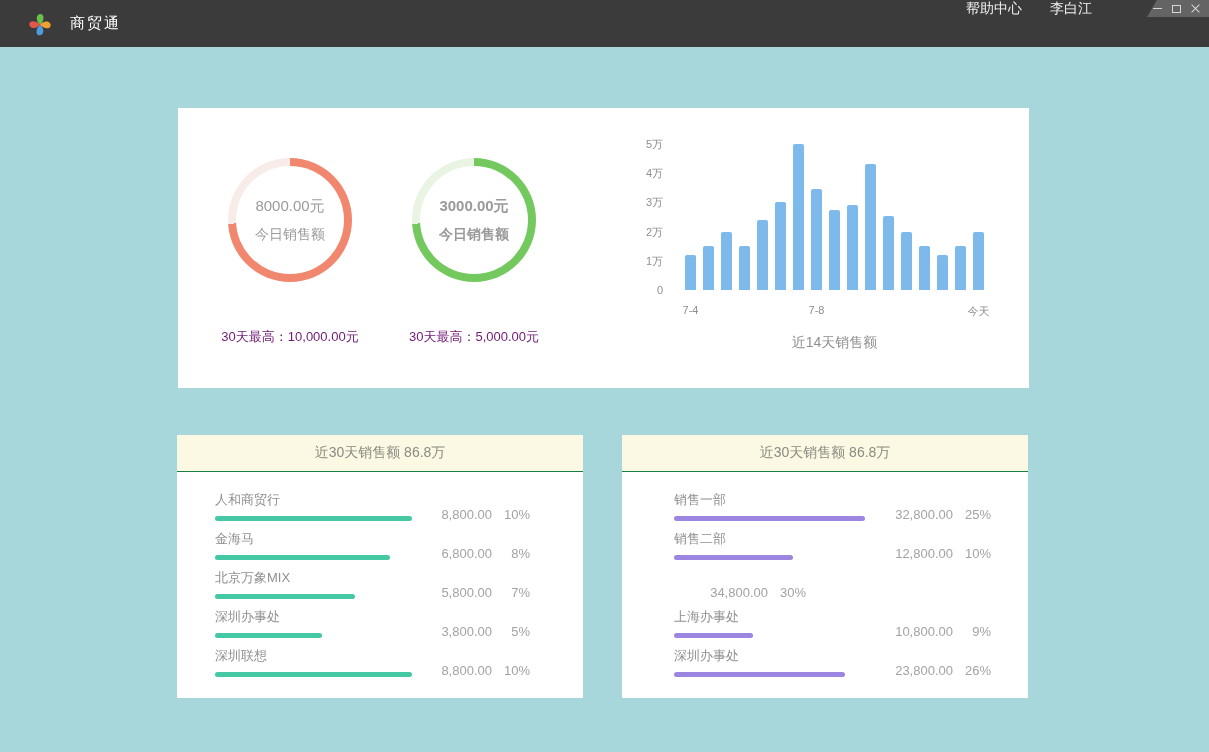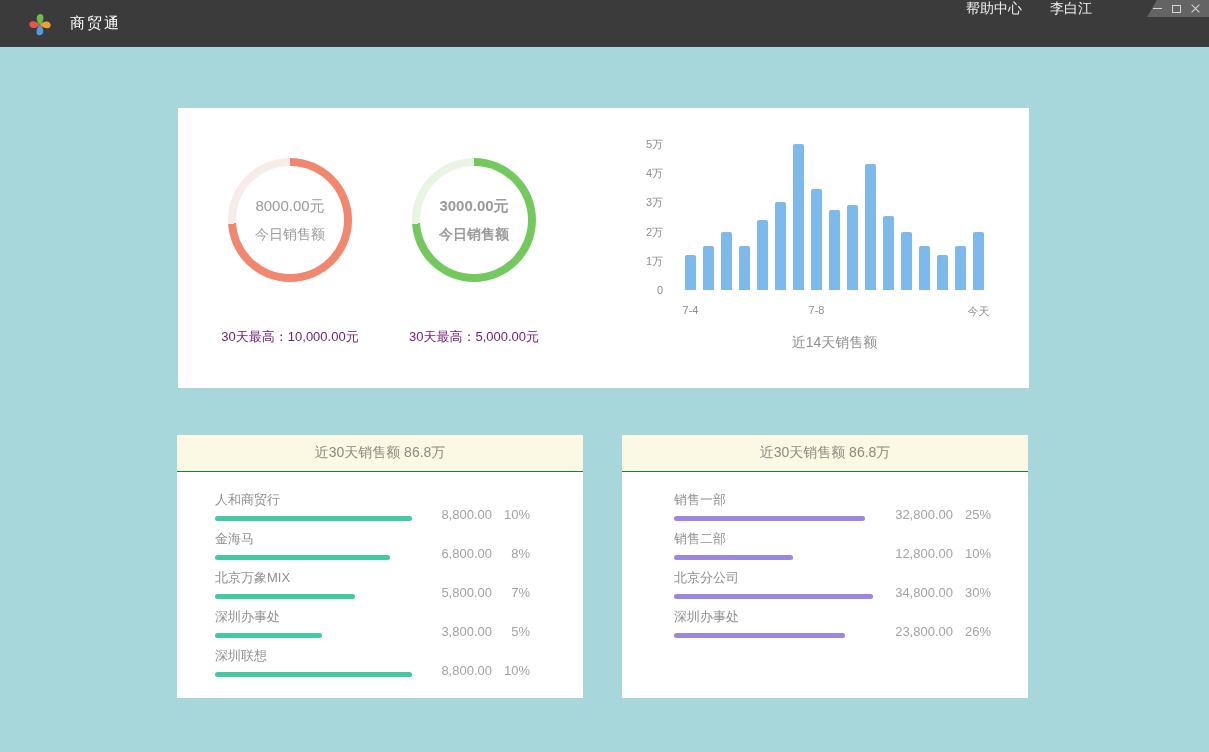--- a/index.html
+++ b/index.html
@@ -230,31 +230,37 @@
         <div class="li-main">
           <div class="li-label">销售二部</div>
           <div class="li-bar" style="width: 119px; background: rgb(157, 134, 226);"></div>
         </div>
         <div class="li-val">
           <span class="li-amt">12,800.00</span>
           <span class="li-pct">10%</span>
         </div>
       </div>
       <div class="li-row">
-        <div class="li-main">
-          <div class="li-label">北京分公司</div>
-          <div class="li-bar" style="width: 199px; background: rgb(157, 134, 226);"></div>
-        </div>
         <div class="li-val">
           <span class="li-amt">34,800.00</span>
           <span class="li-pct">30%</span>
         </div>
       </div>
       <div class="li-row">
         <div class="li-main">
+          <div class="li-label">上海办事处</div>
+          <div class="li-bar" style="width: 79px; background: rgb(157, 134, 226);"></div>
+        </div>
+        <div class="li-val">
+          <span class="li-amt">10,800.00</span>
+          <span class="li-pct">9%</span>
+        </div>
+      </div>
+      <div class="li-row">
+        <div class="li-main">
           <div class="li-label">深圳办事处</div>
           <div class="li-bar" style="width: 171px; background: rgb(157, 134, 226);"></div>
         </div>
         <div class="li-val">
           <span class="li-amt">23,800.00</span>
           <span class="li-pct">26%</span>
         </div>
       </div>
     </div>
 </div>

